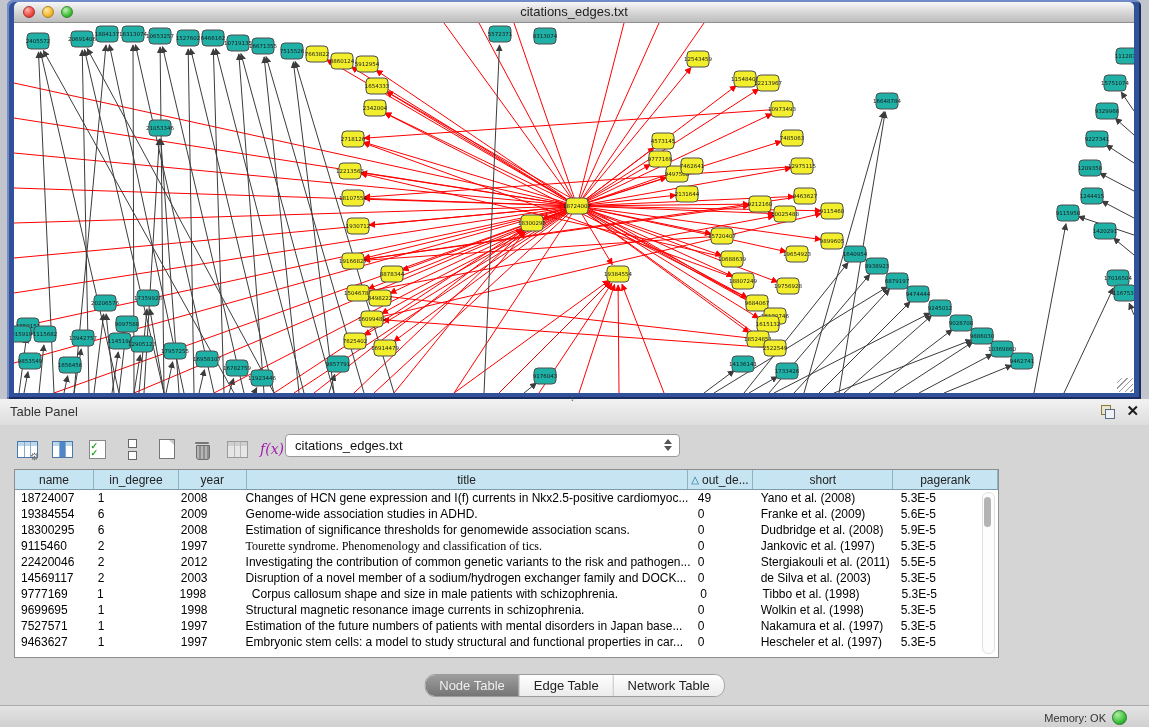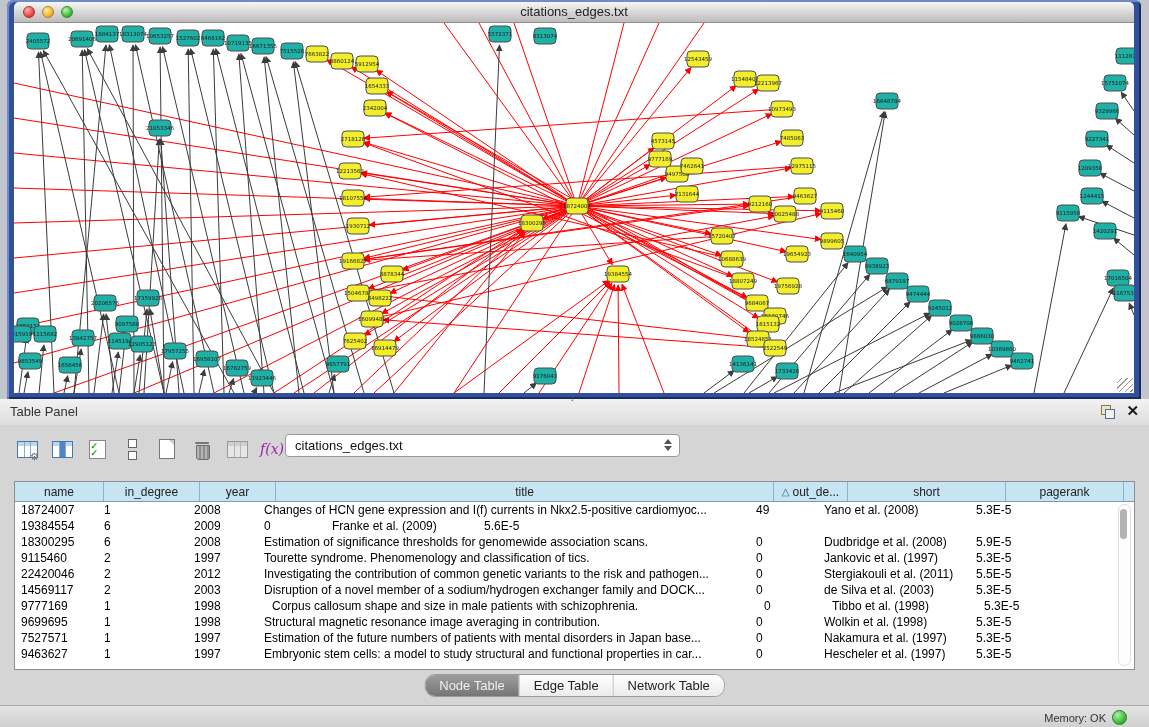--- a/index.html
+++ b/index.html
@@ -56,21 +56,21 @@
   .trash .body{position:absolute;left:1px;top:4px;width:12px;height:13px;border-radius:0 0 3px 3px;
                background:repeating-linear-gradient(90deg,#b5b5b5 0 2px,#8e8e8e 2px 4px);border:1px solid #6e6e6e;}
   .fx{font-family:"DejaVu Serif",serif;font-style:italic;font-size:14px;color:#a21caf;}
   .combo{position:absolute;left:285px;top:9px;width:395px;height:23px;background:#fff;border:1px solid #9a9a9a;
          border-radius:4px;box-sizing:border-box;}
   .combo .val{position:absolute;left:9px;top:3px;font-size:13px;color:#111;}
   .combo .steppers{position:absolute;right:7px;top:4px;display:flex;flex-direction:column;gap:2px;}
   .combo .up{width:0;height:0;border-left:4px solid transparent;border-right:4px solid transparent;border-bottom:5px solid #555;}
   .combo .dn{width:0;height:0;border-left:4px solid transparent;border-right:4px solid transparent;border-top:5px solid #555;}
 
-  .table-wrap{position:absolute;left:14px;top:56px;width:1121px;height:189px;background:#fff;
+  .table-wrap{position:absolute;left:14px;top:44px;width:985px;height:189px;background:#fff;
               border:1px solid #8e8e8e;box-sizing:border-box;overflow:hidden;}
   .thead{display:flex;height:19px;background:#c6e4f2;border-bottom:1px solid #7e9aae;}
   .th{box-sizing:border-box;border-right:1px solid #8fb3c6;font-size:12px;color:#222;
       display:flex;align-items:center;justify-content:center;gap:3px;overflow:hidden;white-space:nowrap;}
   .sort-tri{color:#1a6a8a;font-size:10px;}
   .trow{display:flex;height:16px;}
   .td{box-sizing:border-box;padding:1px 0 0 6px;font-size:12px;color:#000;overflow:hidden;
       white-space:nowrap;text-overflow:clip;}
   .vscroll{position:absolute;right:3px;top:22px;width:11px;height:160px;background:#fdfdfd;
            border:1px solid #e0e0e0;border-radius:6px;}
@@ -755,38 +755,39 @@
             <div class="td" style="width: 70px;">2008</div>
             <div class="td" style="width: 492px;">Changes of HCN gene expression and I(f) currents in Nkx2.5-positive cardiomyoc...</div>
             <div class="td" style="width: 68px;">49</div>
             <div class="td" style="width: 152px;">Yano et al. (2008)</div>
             <div class="td" style="width: 112px;">5.3E-5</div>
           </div>
           <div class="trow">
             <div class="td" style="width: 83px;">19384554</div>
             <div class="td" style="width: 90px;">6</div>
             <div class="td" style="width: 70px;">2009</div>
+            <div class="td" style="width: 492px;">Genome-wide association studies in ADHD.</div>
             <div class="td" style="width: 68px;">0</div>
             <div class="td" style="width: 152px;">Franke et al. (2009)</div>
             <div class="td" style="width: 112px;">5.6E-5</div>
           </div>
           <div class="trow">
             <div class="td" style="width: 83px;">18300295</div>
             <div class="td" style="width: 90px;">6</div>
             <div class="td" style="width: 70px;">2008</div>
             <div class="td" style="width: 492px;">Estimation of significance thresholds for genomewide association scans.</div>
             <div class="td" style="width: 68px;">0</div>
             <div class="td" style="width: 152px;">Dudbridge et al. (2008)</div>
             <div class="td" style="width: 112px;">5.9E-5</div>
           </div>
           <div class="trow">
             <div class="td" style="width: 83px;">9115460</div>
             <div class="td" style="width: 90px;">2</div>
             <div class="td" style="width: 70px;">1997</div>
-            <div class="td" style="width: 492px;">Tourette syndrome. Phenomenology and classification of tics.</div>
+            <div class="td" style="width: 492px; font-family: Liberation Serif, serif;">Tourette syndrome. Phenomenology and classification of tics.</div>
             <div class="td" style="width: 68px;">0</div>
             <div class="td" style="width: 152px;">Jankovic et al. (1997)</div>
             <div class="td" style="width: 112px;">5.3E-5</div>
           </div>
           <div class="trow">
             <div class="td" style="width: 83px;">22420046</div>
             <div class="td" style="width: 90px;">2</div>
             <div class="td" style="width: 70px;">2012</div>
             <div class="td" style="width: 492px;">Investigating the contribution of common genetic variants to the risk and pathogen...</div>
             <div class="td" style="width: 68px;">0</div>
@@ -808,21 +809,21 @@
             <div class="td" style="width: 70px;">1998</div>
             <div class="td" style="width: 492px; margin-left: 8px;">Corpus callosum shape and size in male patients with schizophrenia.</div>
             <div class="td" style="width: 68px;">0</div>
             <div class="td" style="width: 152px;">Tibbo et al. (1998)</div>
             <div class="td" style="width: 112px;">5.3E-5</div>
           </div>
           <div class="trow">
             <div class="td" style="width: 83px;">9699695</div>
             <div class="td" style="width: 90px;">1</div>
             <div class="td" style="width: 70px;">1998</div>
-            <div class="td" style="width: 492px;">Structural magnetic resonance image averaging in contribution.</div>
+            <div class="td" style="width: 492px;">Structural magnetic resonance image currents in schizophrenia.</div>
             <div class="td" style="width: 68px;">0</div>
             <div class="td" style="width: 152px;">Wolkin et al. (1998)</div>
             <div class="td" style="width: 112px;">5.3E-5</div>
           </div>
           <div class="trow">
             <div class="td" style="width: 83px;">7527571</div>
             <div class="td" style="width: 90px;">1</div>
             <div class="td" style="width: 70px;">1997</div>
             <div class="td" style="width: 492px;">Estimation of the future numbers of patients with mental disorders in Japan base...</div>
             <div class="td" style="width: 68px;">0</div>

